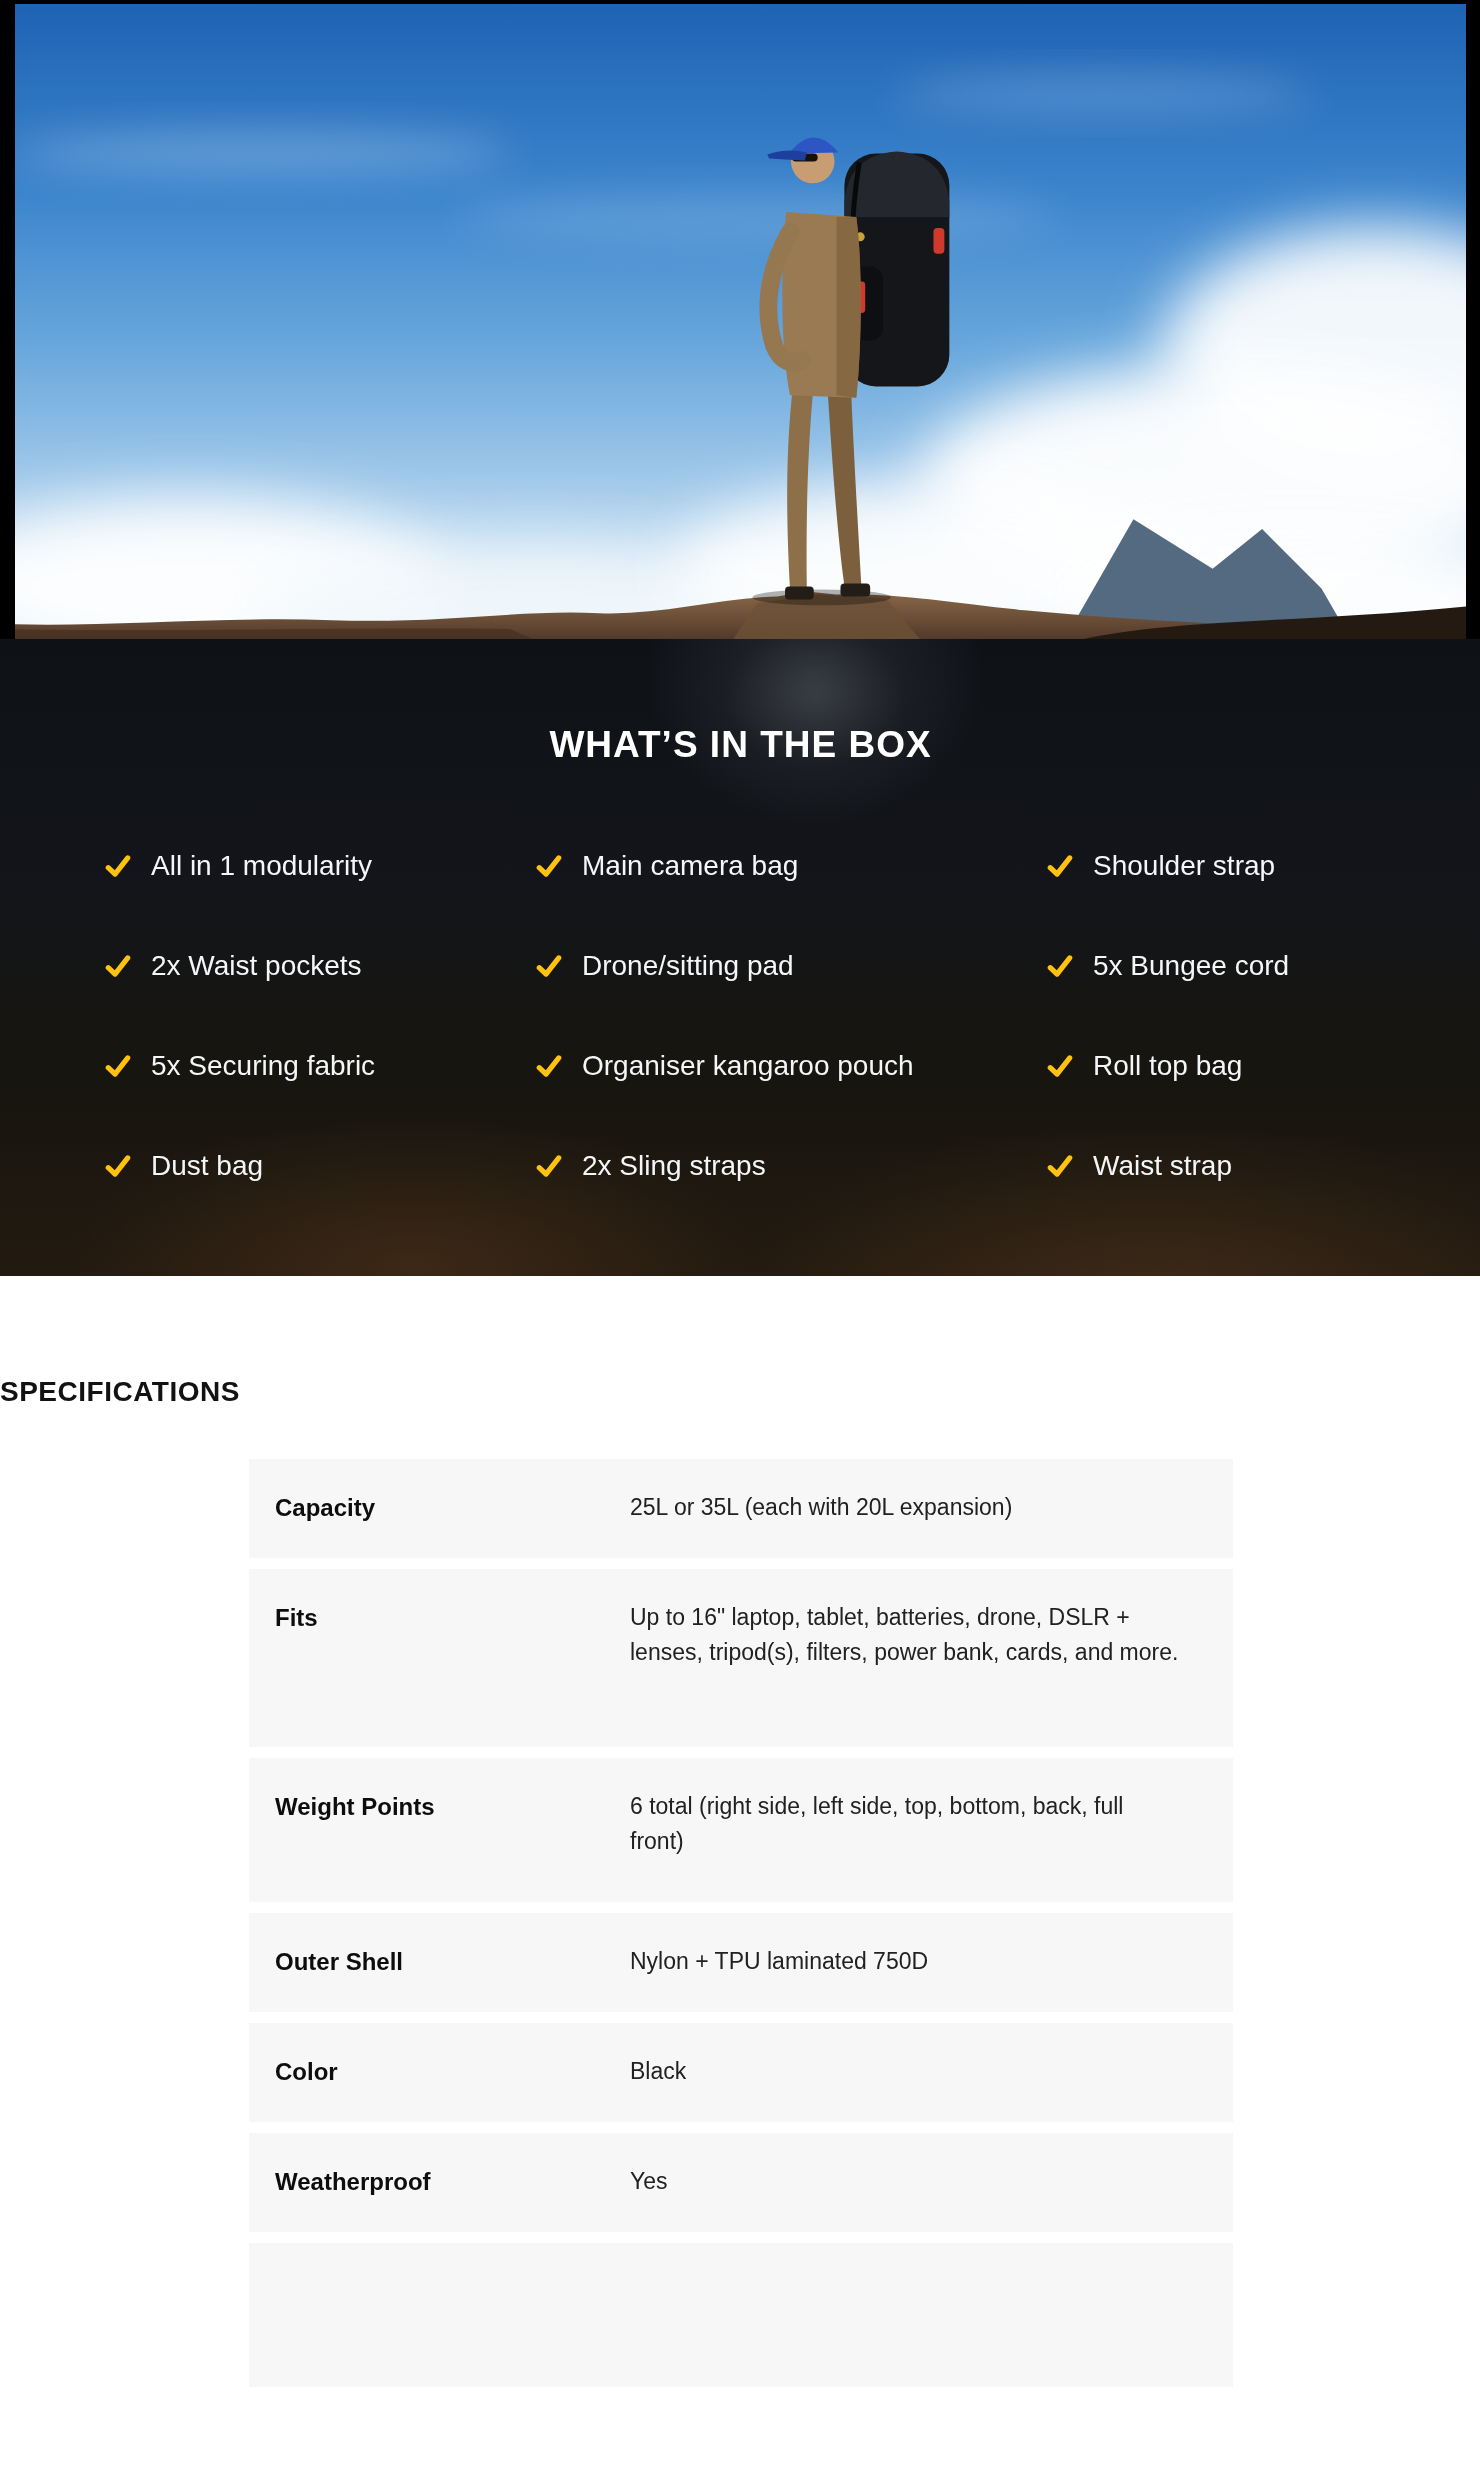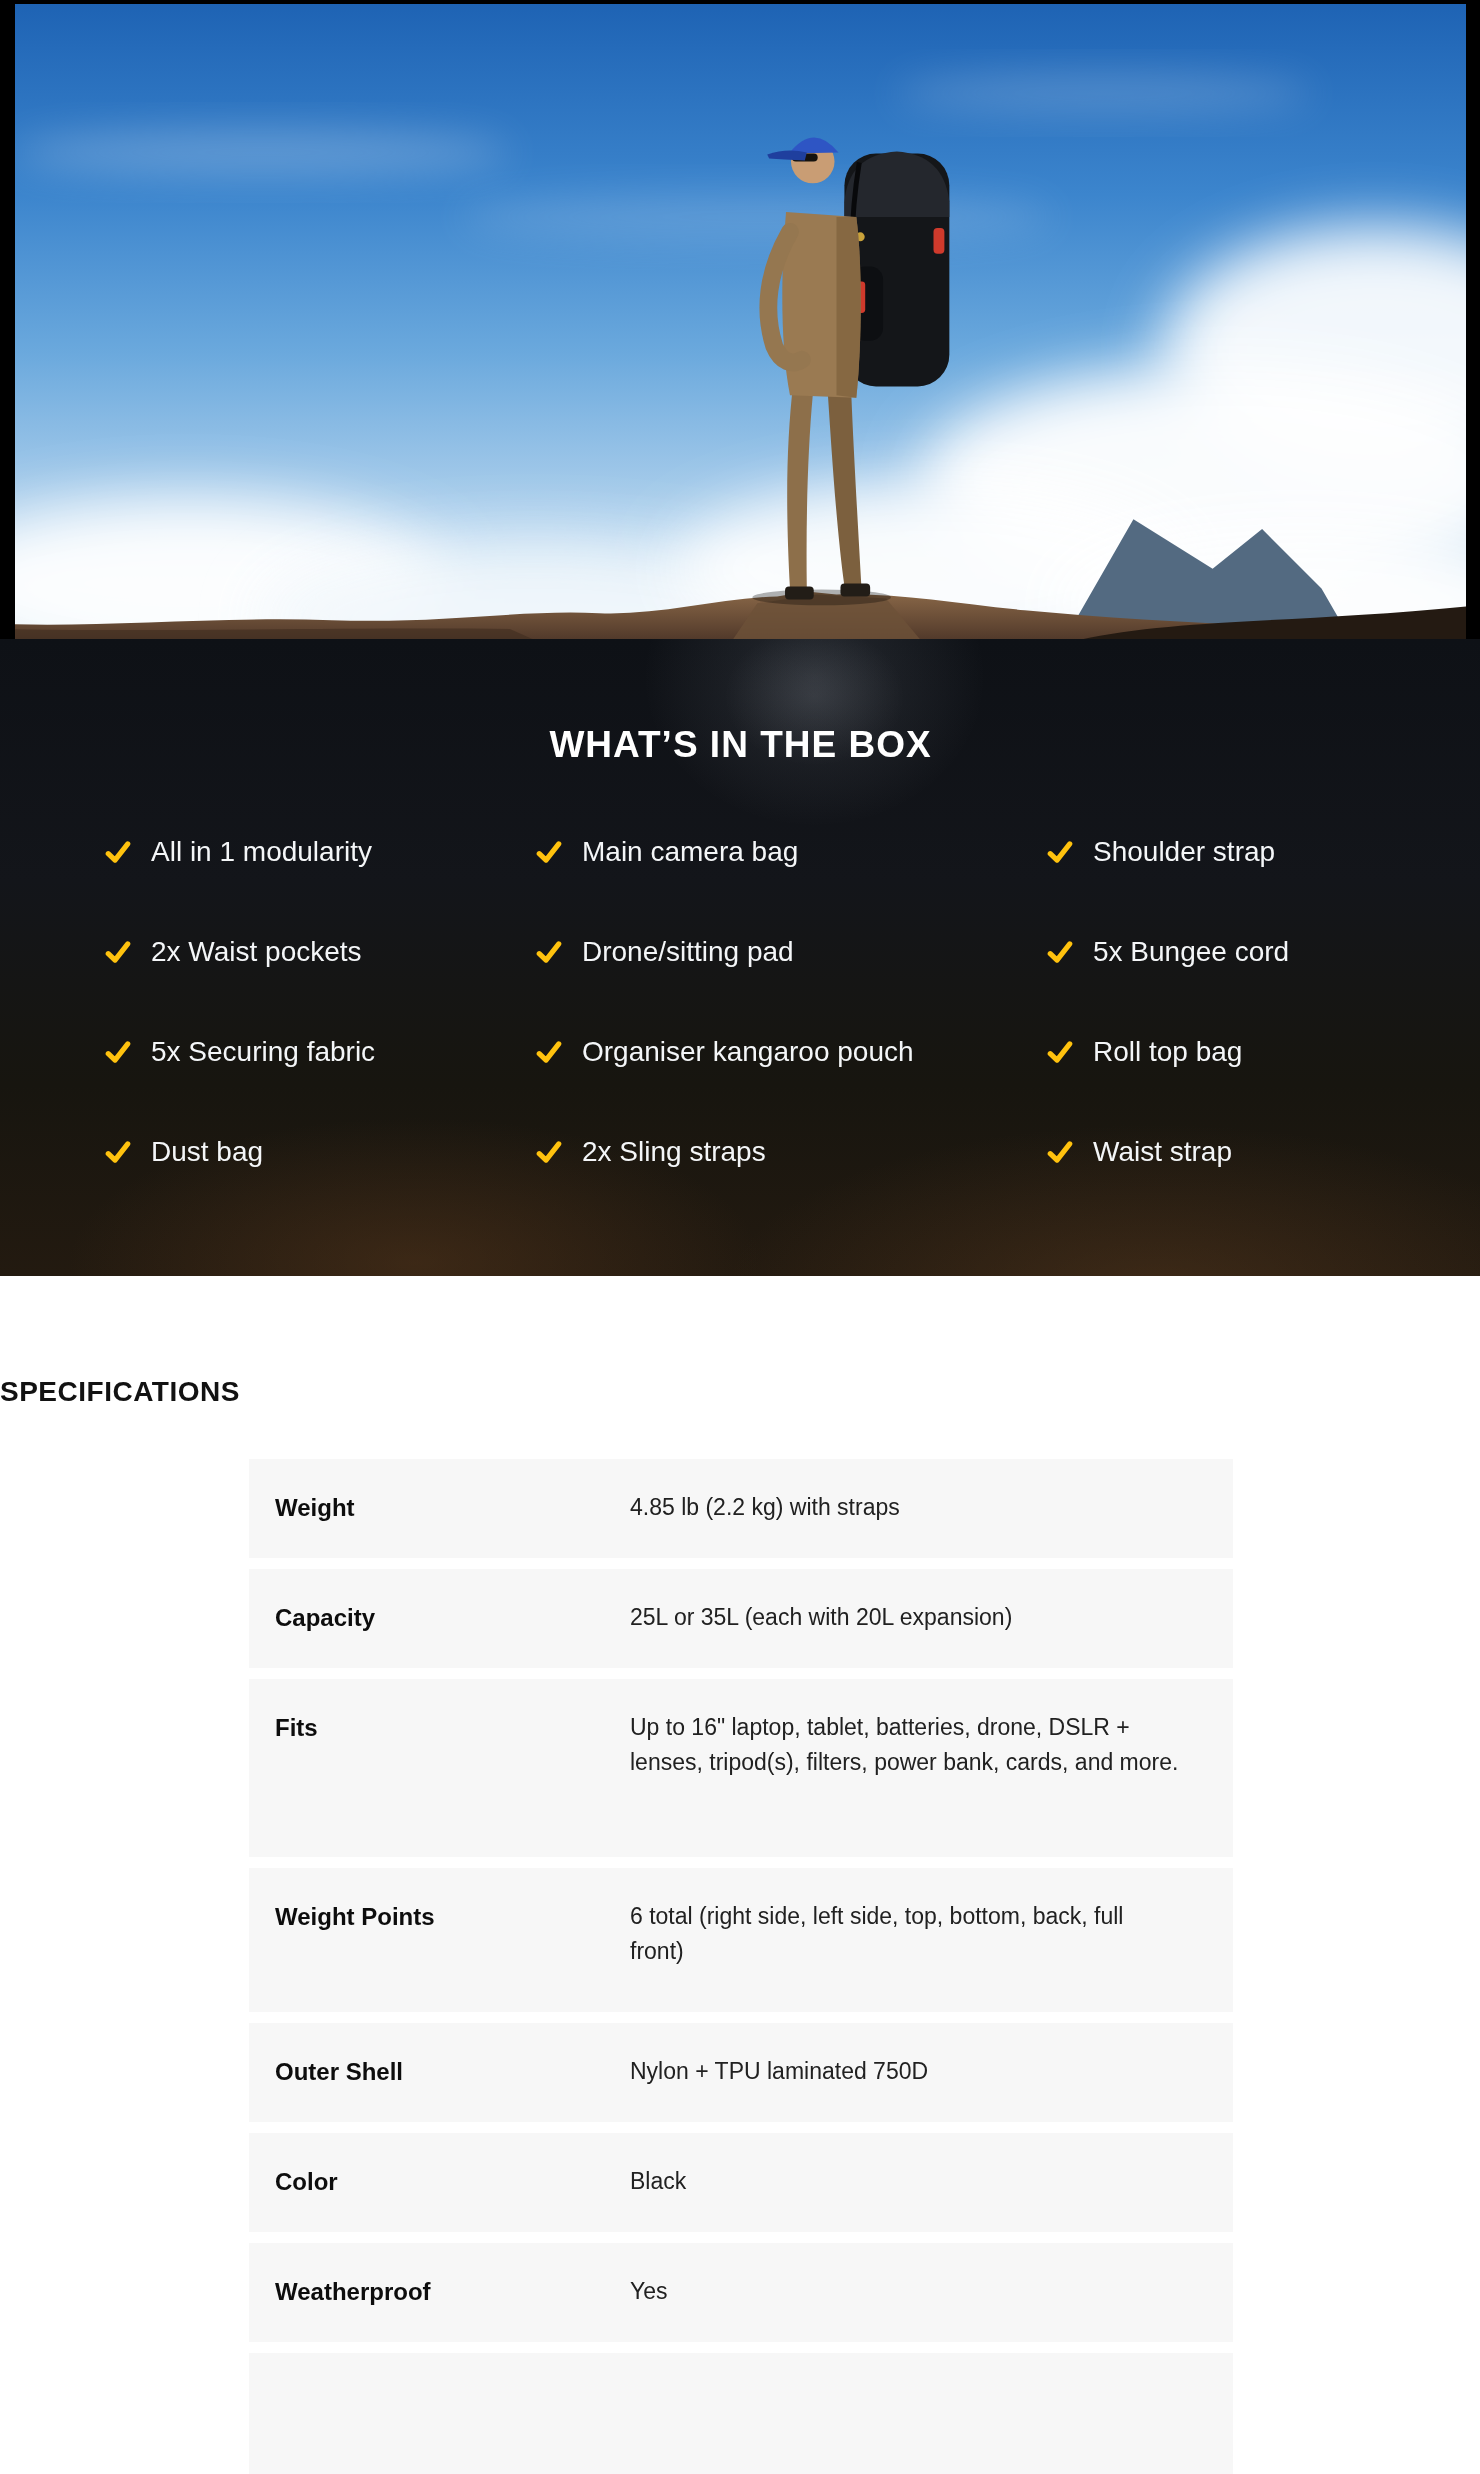--- a/index.html
+++ b/index.html
@@ -13,21 +13,21 @@
   
   .box-section{position:relative;height:637px;overflow:hidden;
     background:
       radial-gradient(ellipse 238px 208px at 55% 6%, rgba(210,220,235,0.12), rgba(210,220,235,0.03) 55%, transparent 72%),
       radial-gradient(ellipse 129px 99px at 55% 9%, rgba(235,240,250,0.10), transparent 70%),
       radial-gradient(ellipse 495px 208px at 28% 98%, rgba(99,62,31,0.40), transparent 70%),
       radial-gradient(ellipse 594px 228px at 78% 102%, rgba(116,74,38,0.32), transparent 72%),
       linear-gradient(180deg,#0e1116 0%,#13151a 38%,#17150f 70%,#231a10 100%); padding-left: 12px;}
   .box-title{position:absolute;top:87px;left:0;width:100%;text-align:center;color:#fff;
     font-size:37px;font-weight:700;letter-spacing:1px;line-height:1;}
-  .box-grid{position:absolute;top:197px;left:0;right:0;height:416px;}
+  .box-grid{position:absolute;top:211px;left:0;right:0;height:416px;}
   .box-col{position:absolute;top:0;}
   .box-col.c0{left:105px;} .box-col.c1{left:536px;} .box-col.c2{left:1047px;}
   .box-item{display:flex;align-items:center;height:32px;margin-bottom:68px;
     color:#f4f6f8;font-size:28px;font-weight:400;white-space:nowrap;}
   .box-item svg{width:26px;height:26px;margin-right:20px;flex:none;color:var(--check,#FFC20E);}
 
   
   .spec-section{position:relative;height:1358px;background:#fff;}
   .spec-title{position:absolute;top:102px;left:0;width:100%;text-align:left;
     color:#121212;font-size:28px;font-weight:700;letter-spacing:0.5px;line-height:1;}
@@ -193,24 +193,20 @@
 <span>Waist strap</span>
           </div>
         </div>
       </div>
   </div>
 
   <div class="spec-section">
     <div class="spec-title">SPECIFICATIONS</div>
     <div class="spec-table">
         <div class="spec-row lines-1">
-          <div class="spec-label">Weight</div>
-          <div class="spec-value">4.85 lb (2.2 kg) with straps</div>
-        </div>
-        <div class="spec-row lines-1">
           <div class="spec-label">Capacity</div>
           <div class="spec-value">25L or 35L (each with 20L expansion)</div>
         </div>
         <div class="spec-row lines-3">
           <div class="spec-label">Fits</div>
           <div class="spec-value">Up to 16" laptop, tablet, batteries, drone, DSLR + lenses, tripod(s), filters, power bank, cards, and more.</div>
         </div>
         <div class="spec-row lines-2">
           <div class="spec-label">Weight Points</div>
           <div class="spec-value">6 total (right side, left side, top, bottom, back, full front)</div>

